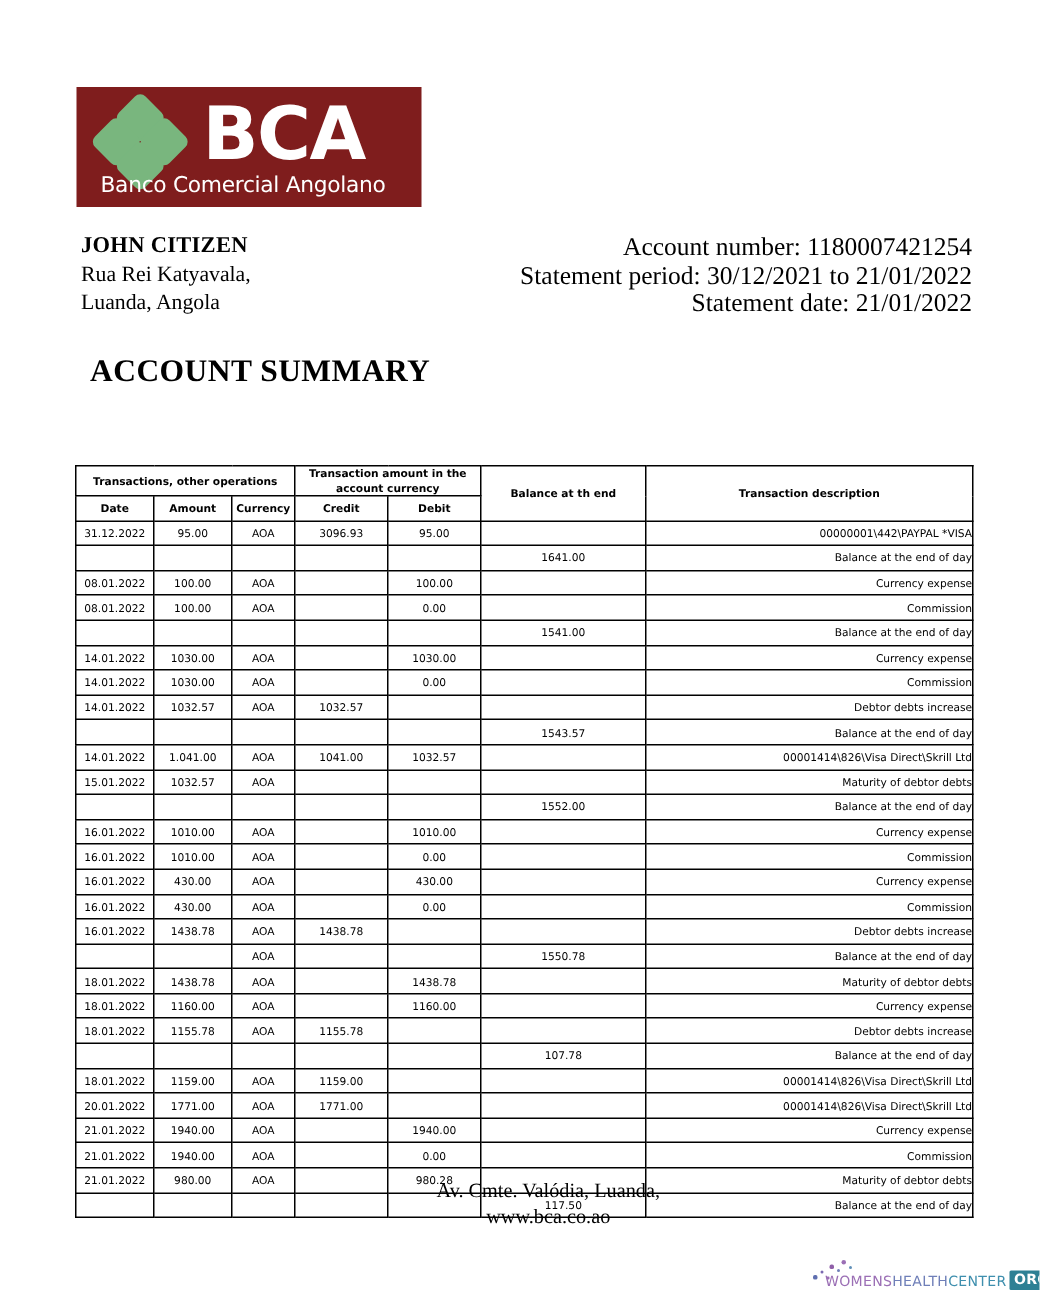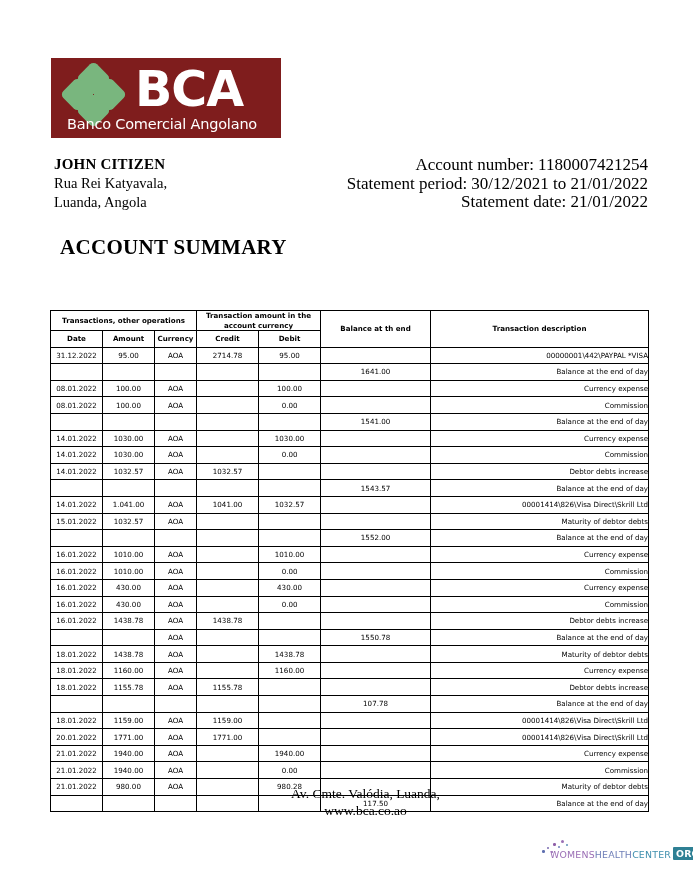--- a/index.html
+++ b/index.html
@@ -245,21 +245,21 @@
         <th class="sub">Currency</th>
         <th class="sub">Credit</th>
         <th class="sub">Debit</th>
       </tr>
     </thead>
     <tbody>
         <tr>
           <td class="c">31.12.2022</td>
           <td class="c">95.00</td>
           <td class="c">AOA</td>
-          <td class="c">2714.78</td>
+          <td class="c">3096.93</td>
           <td class="c">95.00</td>
           <td class="c"></td>
           <td class="l">00000001\442\PAYPAL *VISA</td>
         </tr>
         <tr>
           <td class="c"></td>
           <td class="c"></td>
           <td class="c"></td>
           <td class="c"></td>
           <td class="c"></td>

